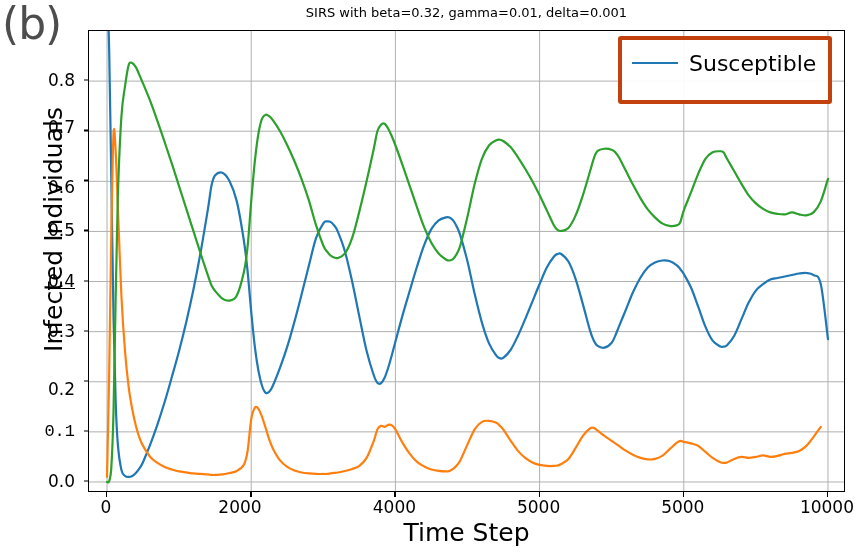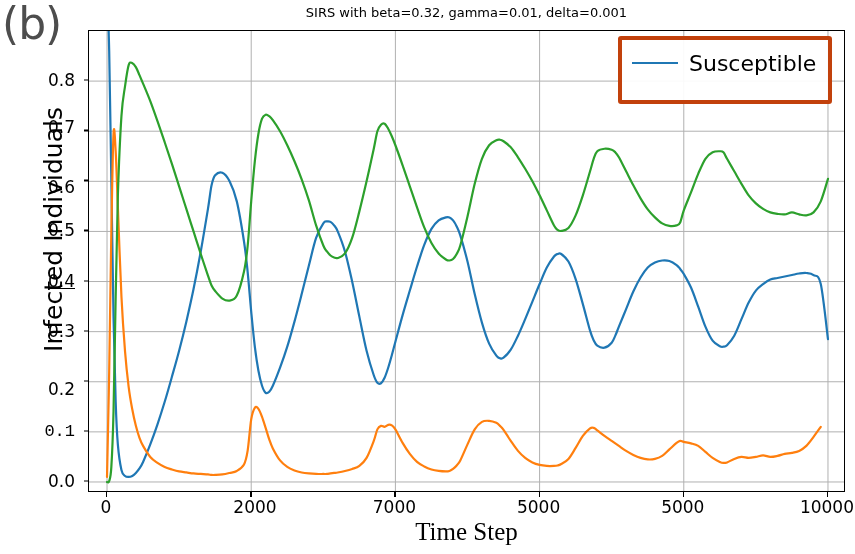--- a/index.html
+++ b/index.html
@@ -50,21 +50,20 @@
     transform-origin: center center;
   }
   #xlabel {
     position: absolute;
     left: 88px;
     top: 518px;
     width: 757px;
     text-align: center;
     font-size: 25px;
     color: #000000;
-    font-family: Liberation Serif, serif;
   }
   #plot-area {
     position: absolute;
     left: 88px;
     top: 30px;
     width: 757px;
     height: 462px;
     box-sizing: border-box;
     border: 1.3px solid #000000;
     background: #ffffff;
@@ -150,22 +149,22 @@
       <div class="ytick-label" style="top: 389px;">0.2</div>
       <div class="ytick-label" style="top: 330.651px;">0.3</div>
       <div class="ytick-label" style="top: 280.542px; text-decoration: underline;">0.4</div>
       <div class="ytick-label" style="top: 230.434px;">0.5</div>
       <div class="ytick-label" style="top: 174px; margin-top: 13px;">0.6</div>
       <div class="ytick-label" style="top: 127px;">0.7</div>
       <div class="ytick-label" style="top: 80.1085px;">0.8</div>
     </div>
   <div id="xtick-labels">
       <div class="xtick-label" style="left: 106.024px;">0</div>
-      <div class="xtick-label" style="left: 255px;">2000</div>
-      <div class="xtick-label" style="left: 394.405px;">7000</div>
+      <div class="xtick-label" style="left: 240px;">2000</div>
+      <div class="xtick-label" style="left: 394.405px;">4000</div>
       <div class="xtick-label" style="left: 538.595px;">5000</div>
       <div class="xtick-label" style="left: 682.786px;">5000</div>
       <div class="xtick-label" style="left: 826.976px;">10000</div>
     </div>
   <div id="tick-marks">
       <div class="ytick-mark" style="top: 480.976px;"></div>
       <div class="ytick-mark" style="top: 430.868px;"></div>
       <div class="ytick-mark" style="top: 380.759px;"></div>
       <div class="ytick-mark" style="top: 330.651px;"></div>
       <div class="ytick-mark" style="top: 280.542px;"></div>

